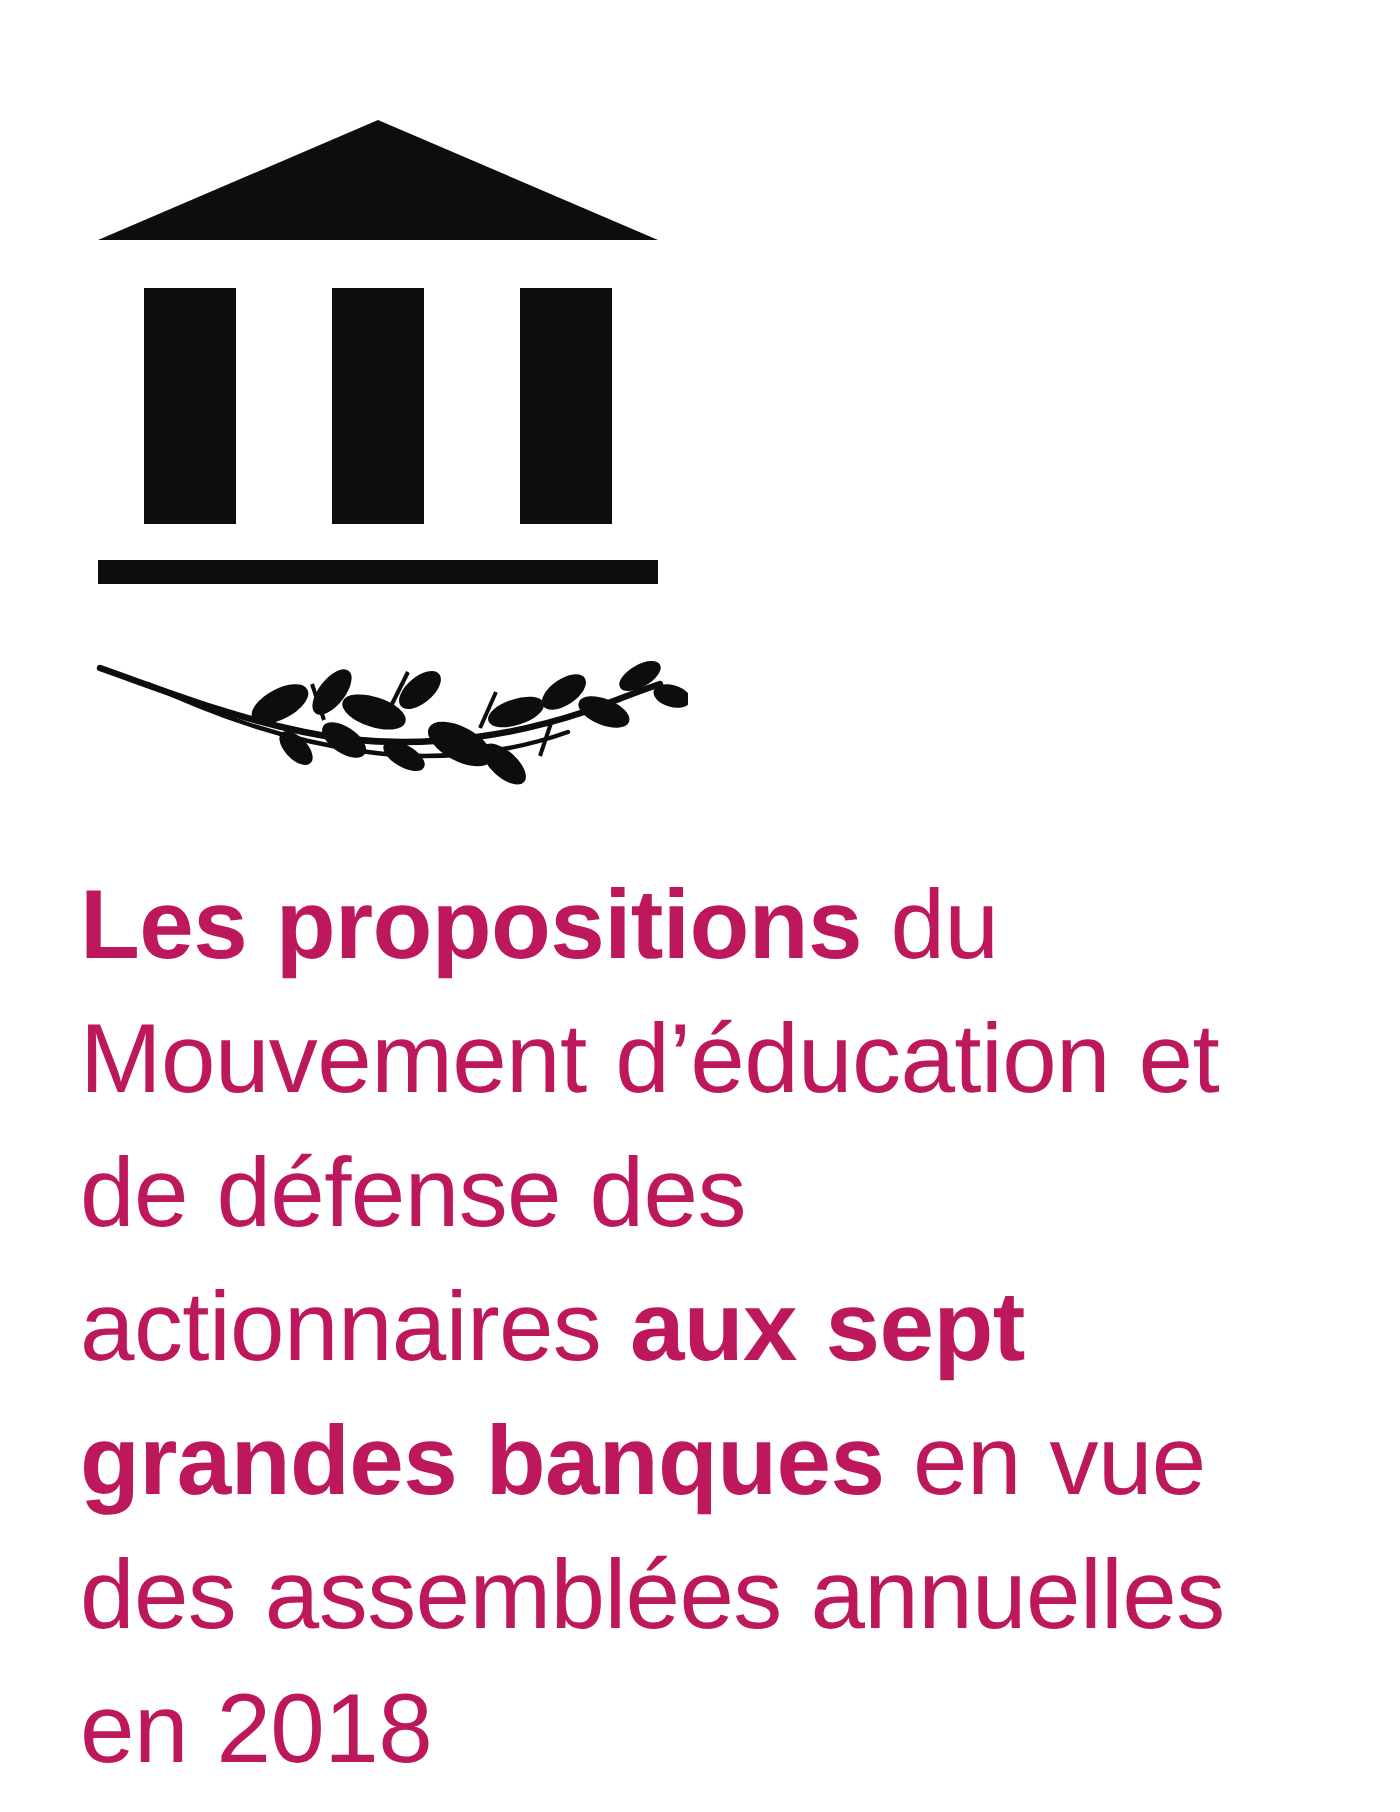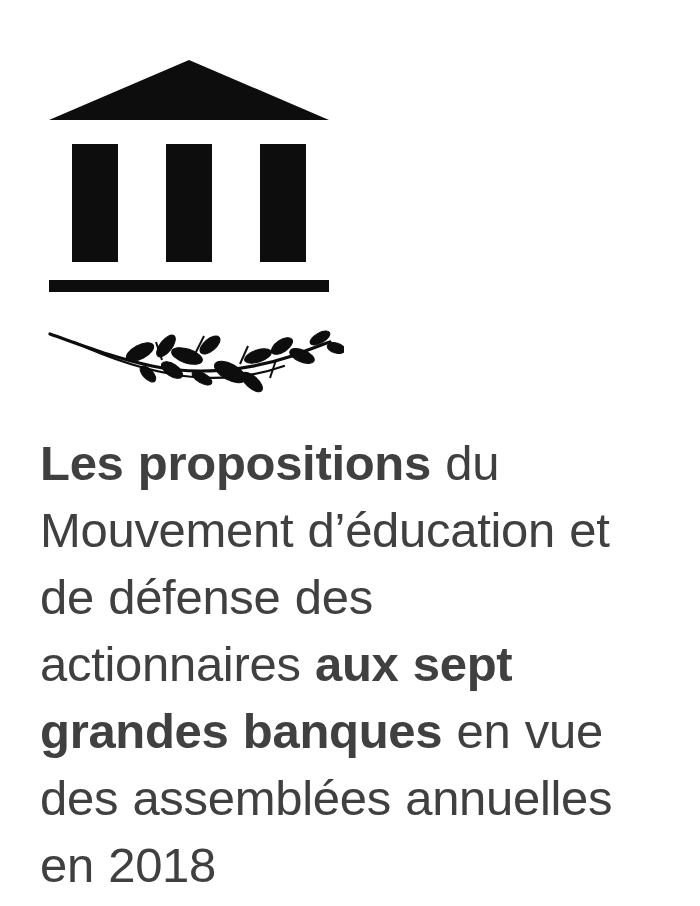--- a/index.html
+++ b/index.html
@@ -52,21 +52,21 @@
   
   .headline {
     position: absolute;
     left: 40px;
     top: 430px;
     width: 600px;
     font-size: 49px;
     line-height: 67px;
     letter-spacing: -0.3px;
     font-weight: 400;
-    color: #404040;
+    color: #be185d;
     word-spacing: 1px;
   }
   .headline b {
     font-weight: 700;
   }
   .headline .seg {
     display: inline;
   }
 </style>
 </head>

